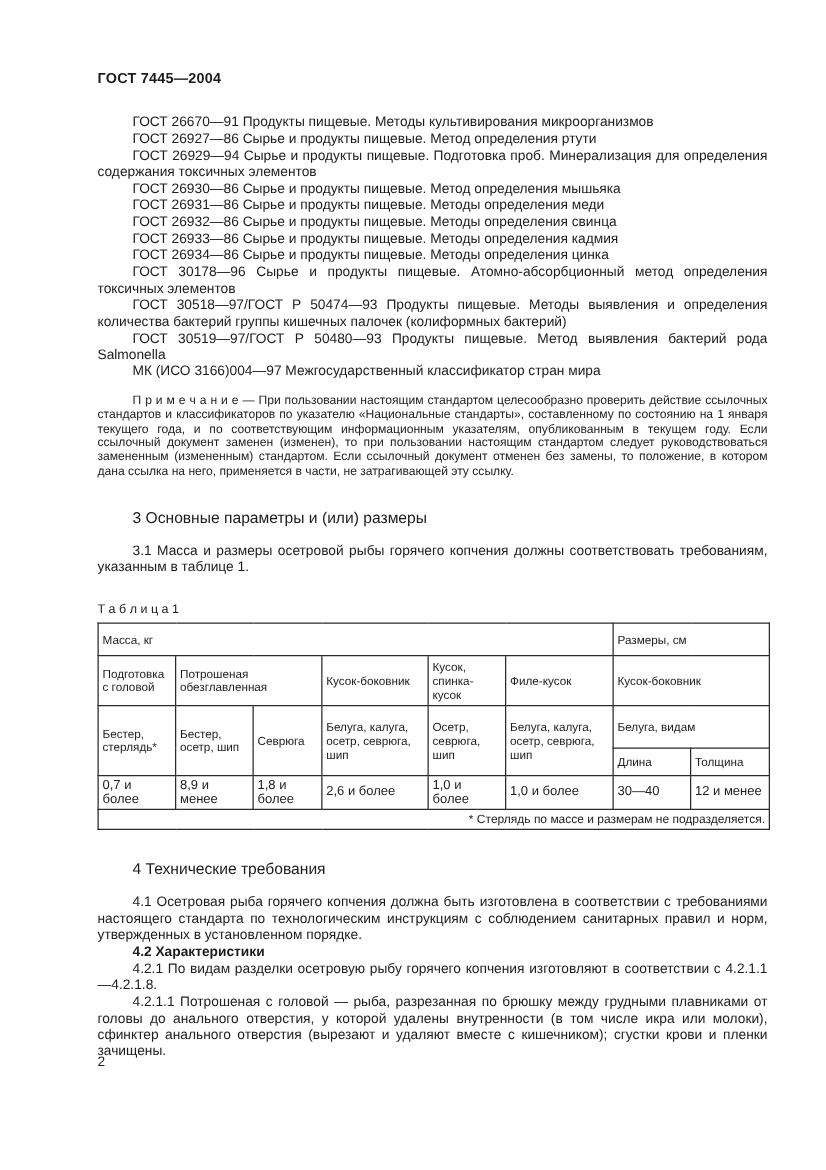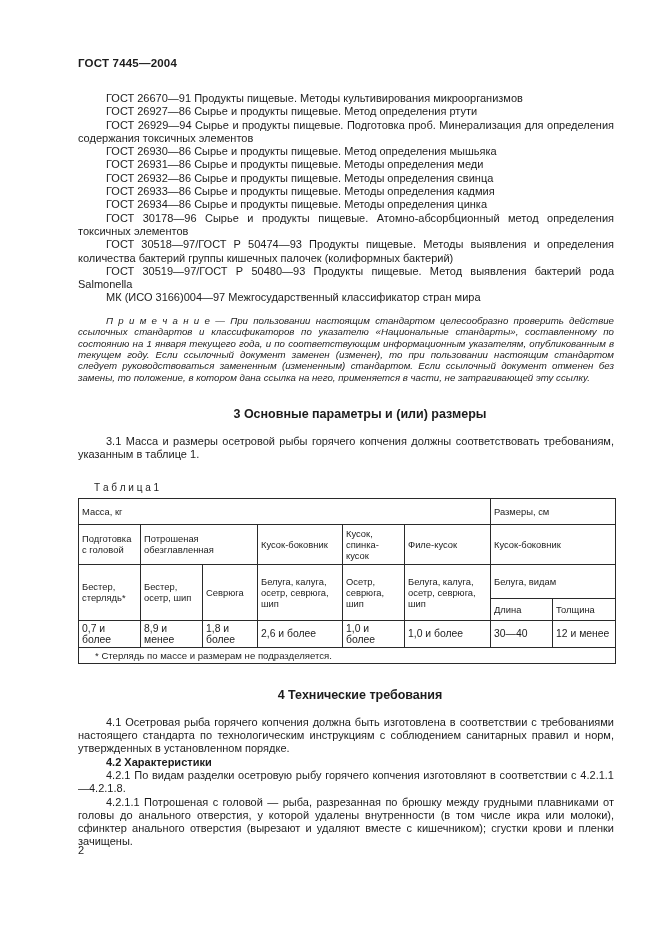--- a/index.html
+++ b/index.html
@@ -1,29 +1,29 @@
 <!DOCTYPE html>
 <html><head>
 <meta charset="utf-8">
 <style>
   html,body{margin:0;padding:0;background:#ffffff;}
   .page{position:relative;width:661px;height:936px;background:#ffffff;font-family:"Liberation Sans","DejaVu Sans",sans-serif;color:#1c1c1c;overflow:hidden;}
   .content{position:absolute;left:78px;top:57px;width:536px;}
   .doc-code{font-weight:700;font-size:11.5px;letter-spacing:.2px;margin:0 0 23px 0;}
   .refs p{margin:0;}
   .body-text{font-size:11px;line-height:13.3px;text-align:justify;text-indent:28px;margin:0;}
-  .note-text{font-size:9.7px;line-height:11.4px;text-align:justify;text-indent:28px;margin:10px 0 0 0;color:#222;font-style:italic;}
-  .sec-heading{font-size:12.5px;font-weight:700;margin:24px 0 0 28px;text-align:center;}
+  .note-text{font-size:9.7px;line-height:11.4px;text-align:justify;text-indent:28px;margin:10px 0 0 0;color:#222;}
+  .sec-heading{font-size:12.5px;font-weight:400;margin:24px 0 0 28px;}
   .sub-heading{font-size:11px;line-height:13.3px;font-weight:700;margin:0;text-indent:28px;}
   .mt14{margin-top:14px;}
-  .tbl-label{font-size:10px;margin:20px 0 5px 16px;}
+  .tbl-label{font-size:10px;margin:20px 0 5px 0;}
   table.t1{border-collapse:collapse;width:537px;table-layout:fixed;}
   .t1 td{border:1px solid #2a2a2a;text-align:left;vertical-align:middle;padding:2px 3px;font-size:9.4px;line-height:11px;word-wrap:break-word;}
   .t1 td.val{font-size:10.4px;}
-  .t1 td.fn{text-align:left;font-size:9.6px;padding-left:16px;}
+  .t1 td.fn{text-align:right;font-size:9.6px;padding-left:16px;}
   .r1{height:26px;} .r2{height:40px;} .r3{height:34px;} .r4{height:22px;} .r5{height:18px;} .r6{height:15px;}
   .pgnum{position:absolute;left:78px;top:844px;font-size:11px;}
 </style>
 </head>
 <body>
 
 <div class="page">
   <div class="content">
 
     <div class="doc-code">ГОСТ 7445—2004</div>

